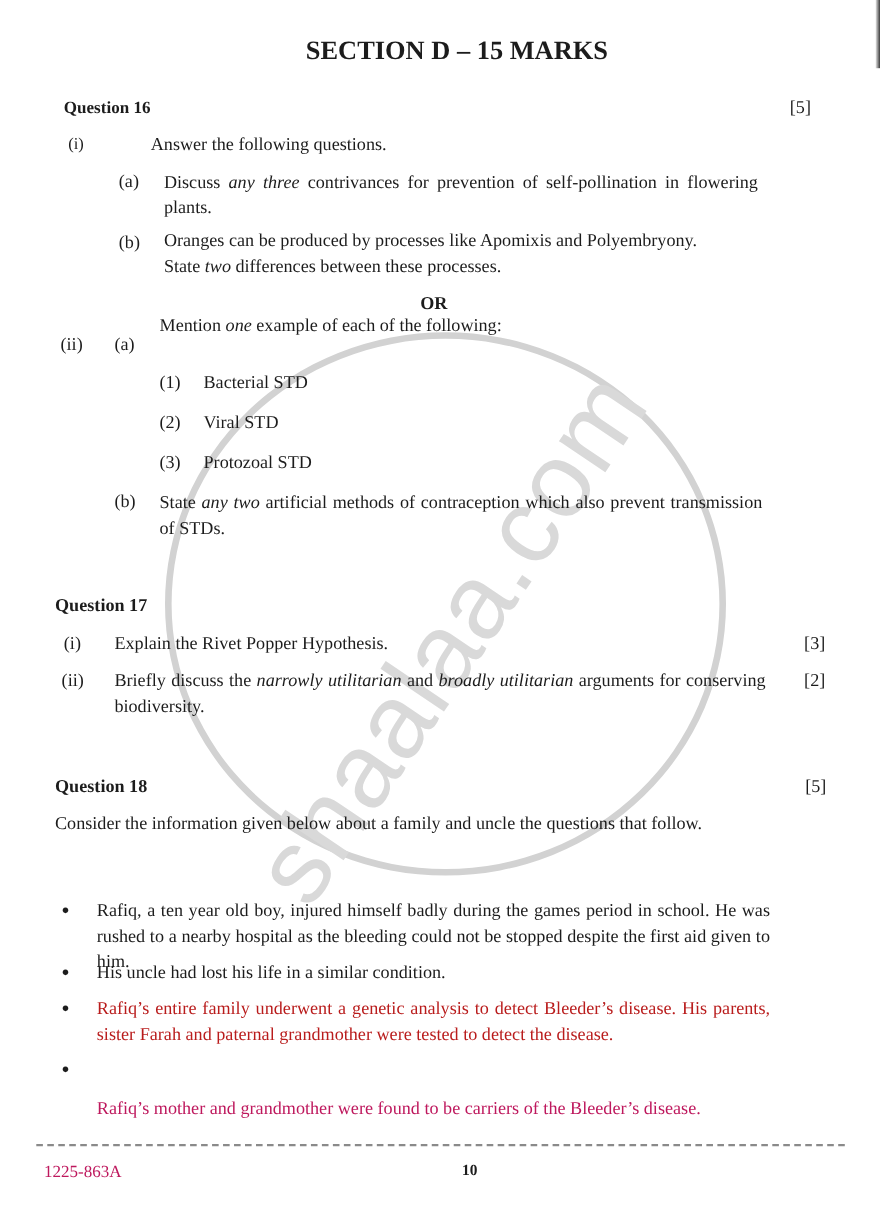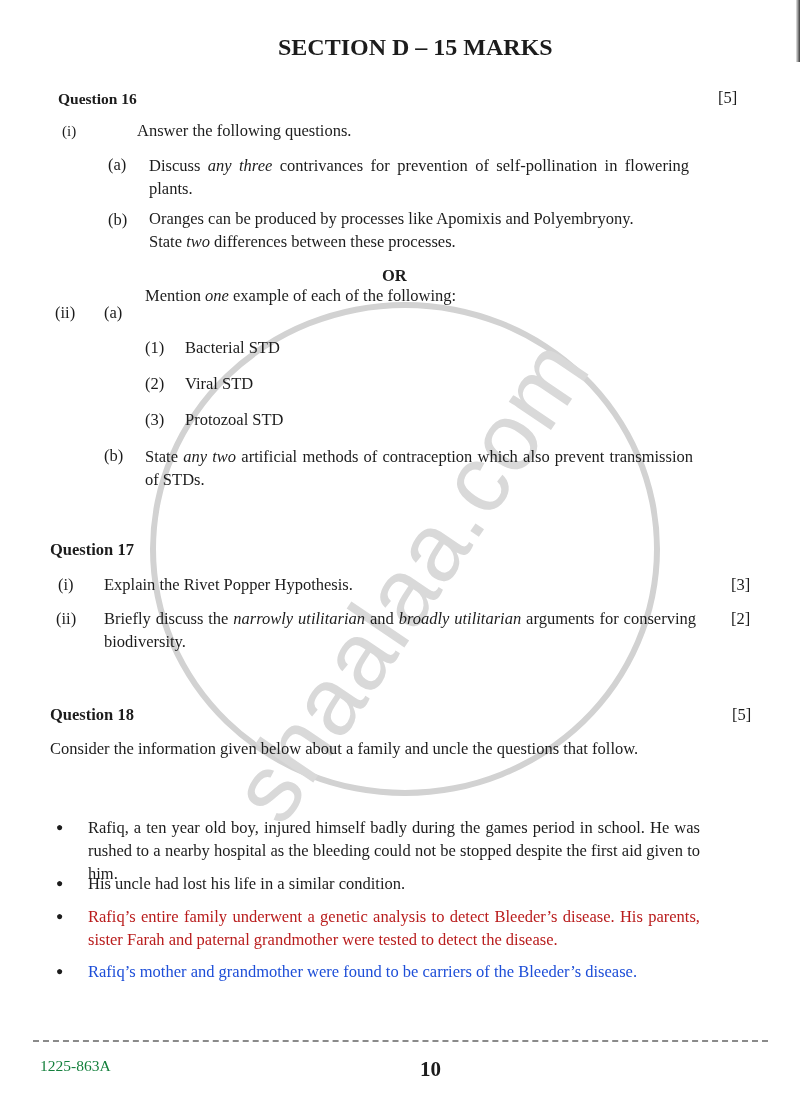--- a/index.html
+++ b/index.html
@@ -92,17 +92,17 @@
 <div class="abs" style="left:56px; top:820px; font-size:12px;">●</div>
 <div class="abs just" style="left:88px; top:816px; width:612px;">Rafiq, a ten year old boy, injured himself badly during the games period in school. He was rushed to a nearby hospital as the bleeding could not be stopped despite the first aid given to him.</div>
 
 <div class="abs" style="left:56px; top:876px; font-size:12px;">●</div>
 <div class="abs just" style="left:88px; top:872px; width:612px;">His uncle had lost his life in a similar condition.</div>
 
 <div class="abs" style="left:56px; top:909px; font-size:12px;">●</div>
 <div class="abs just" style="left:88px; top:905px; width:612px; color:#b91c1c;">Rafiq’s entire family underwent a genetic analysis to detect Bleeder’s disease. His parents, sister Farah and paternal grandmother were tested to detect the disease.</div>
 
 <div class="abs" style="left:56px; top:964px; font-size:12px;">●</div>
-<div class="abs just" style="left:88px; top:960px; width:612px; color:#1d4ed8;">Rafiq’s mother and grandmother were found to be carriers of the Bleeder’s disease.</div>
+<div class="abs just" style="left:88px; top:996px; width:612px; color:#be185d;">Rafiq’s mother and grandmother were found to be carriers of the Bleeder’s disease.</div>
 
 <div class="dash-line"></div>
-<div class="abs" style="left:40px; top:1057px; font-size:15.5px; color:#15803d;">1225-863A</div>
-<div class="abs bold" style="left:420px; top:1057px; font-size:21px;">10</div>
+<div class="abs" style="left:40px; top:1057px; font-size:15.5px; color:#be185d;">1225-863A</div>
+<div class="abs bold" style="left:420px; top:1057px; font-size:14px;">10</div>
 
 </body></html>

